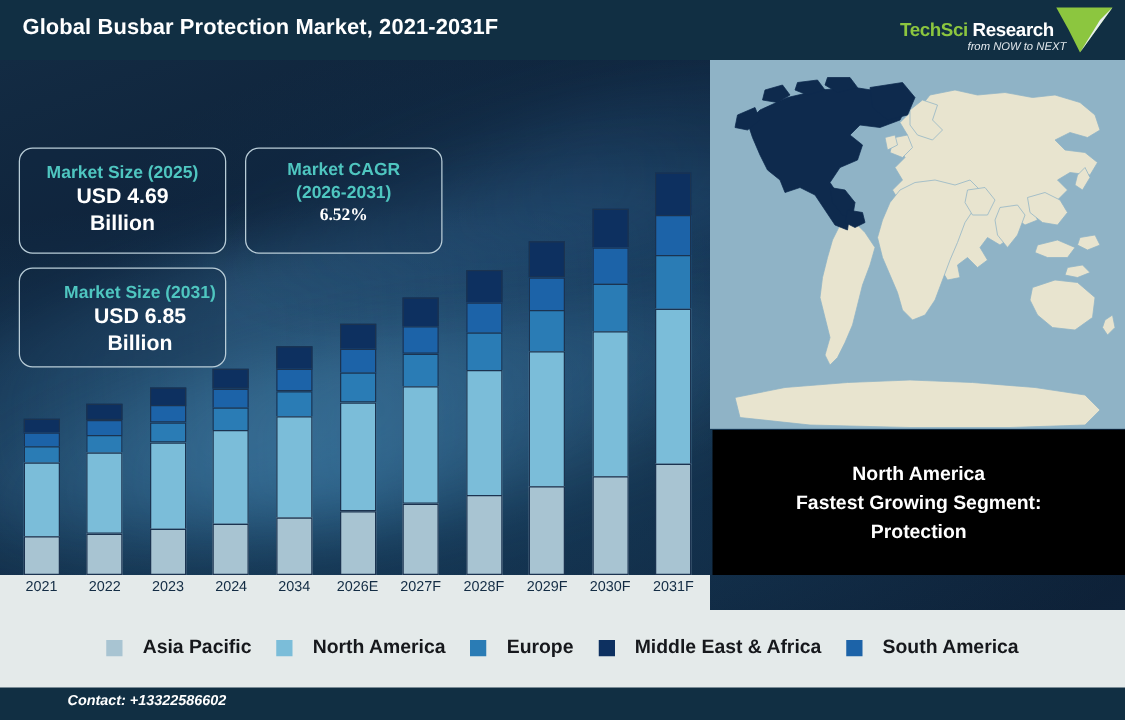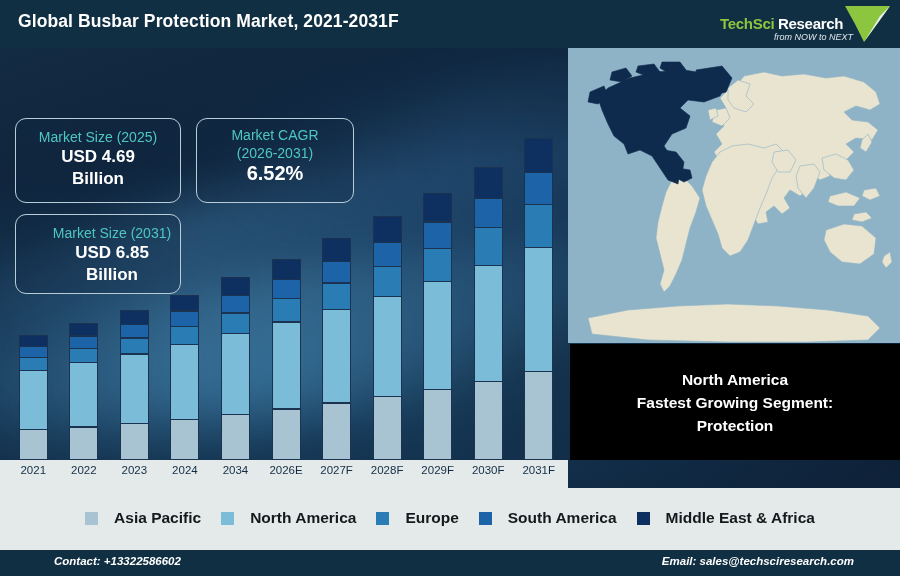--- a/index.html
+++ b/index.html
@@ -64,26 +64,26 @@
   
   .statbox {
     position: absolute;
     border: 1.3px solid #b9cdd8;
     border-radius: 11px;
     background: rgba(16,40,66,.30);
     text-align: center;
     padding-top: 9px;
   }
   .statbox .label {
-    color: #4fc6c0; font-weight: normal; font-size: 14px; line-height: 18px;
+    color: #4fc6c0; font-weight: bold; font-size: 14px; line-height: 18px;
   }
   .statbox .value {
     color: #ffffff; font-weight: bold; font-size: 17px; line-height: 22px;
   }
-  .statbox .value.big { font-size: 20px; }
+  .statbox .value.big { font-size: 14px; font-family: Liberation Serif, serif; }
   #box-size-2025 { left: 15px; top: 70px; width: 166px; height: 85px; }
   #box-cagr     { left: 196px; top: 70px; width: 158px; height: 85px; padding-top: 7px;}
   #box-size-2031 { left: 15px; top: 166px; width: 166px; height: 80px; padding-left: 28px; }
 
   
   .chart {
     position: absolute; left: 0; top: 0;
     width: 568px; height: 440px;
   }
   .bars {
@@ -379,27 +379,26 @@
       </div>
       <div class="legend-item">
         <span class="swatch" style="background: rgb(123, 189, 217);"></span>
         <span class="legend-label">North America</span>
       </div>
       <div class="legend-item">
         <span class="swatch" style="background: rgb(42, 124, 181);"></span>
         <span class="legend-label">Europe</span>
       </div>
       <div class="legend-item">
+        <span class="swatch" style="background: rgb(13, 48, 96);"></span>
+        <span class="legend-label">Middle East &amp; Africa</span>
+      </div>
+      <div class="legend-item">
         <span class="swatch" style="background: rgb(28, 99, 168);"></span>
         <span class="legend-label">South America</span>
       </div>
-      <div class="legend-item">
-        <span class="swatch" style="background: rgb(13, 48, 96);"></span>
-        <span class="legend-label">Middle East &amp; Africa</span>
-      </div>
     </div>
 
   <div class="footer">
     <span id="footer-contact">Contact: +13322586602</span>
-    <span id="footer-email">Email: sales@techsciresearch.com</span>
   </div>
 
 </div>
 
 </body></html>

